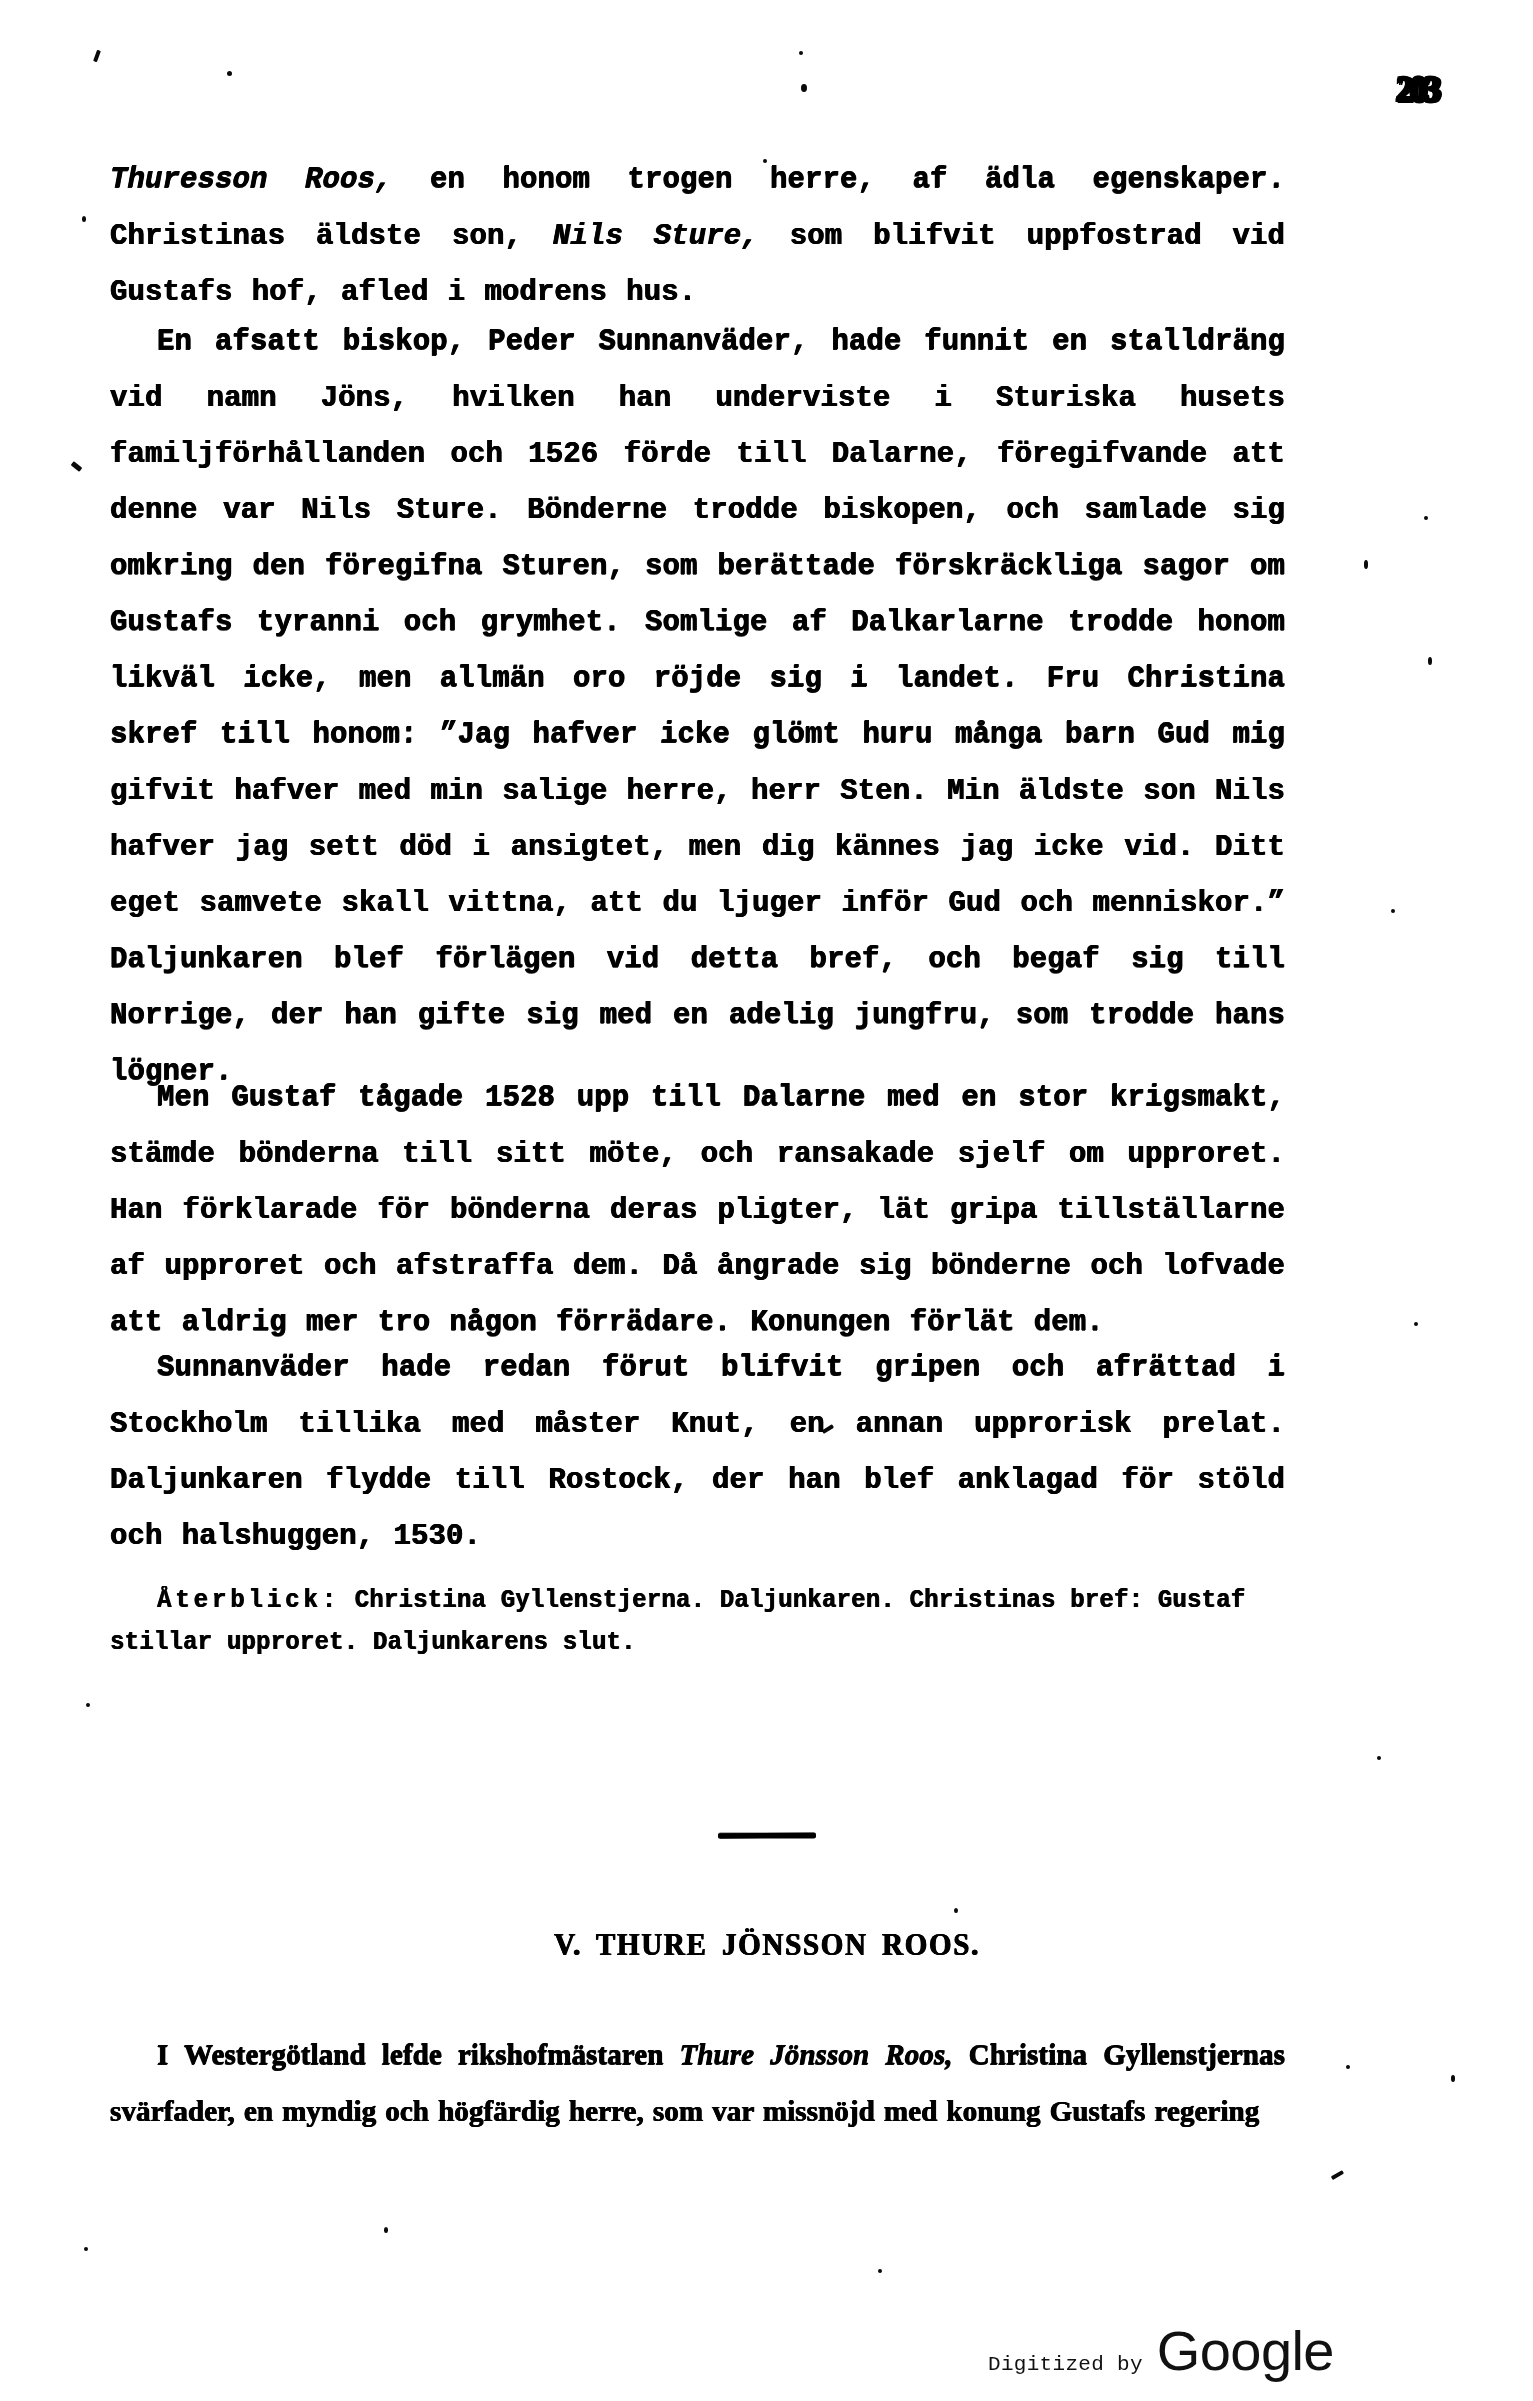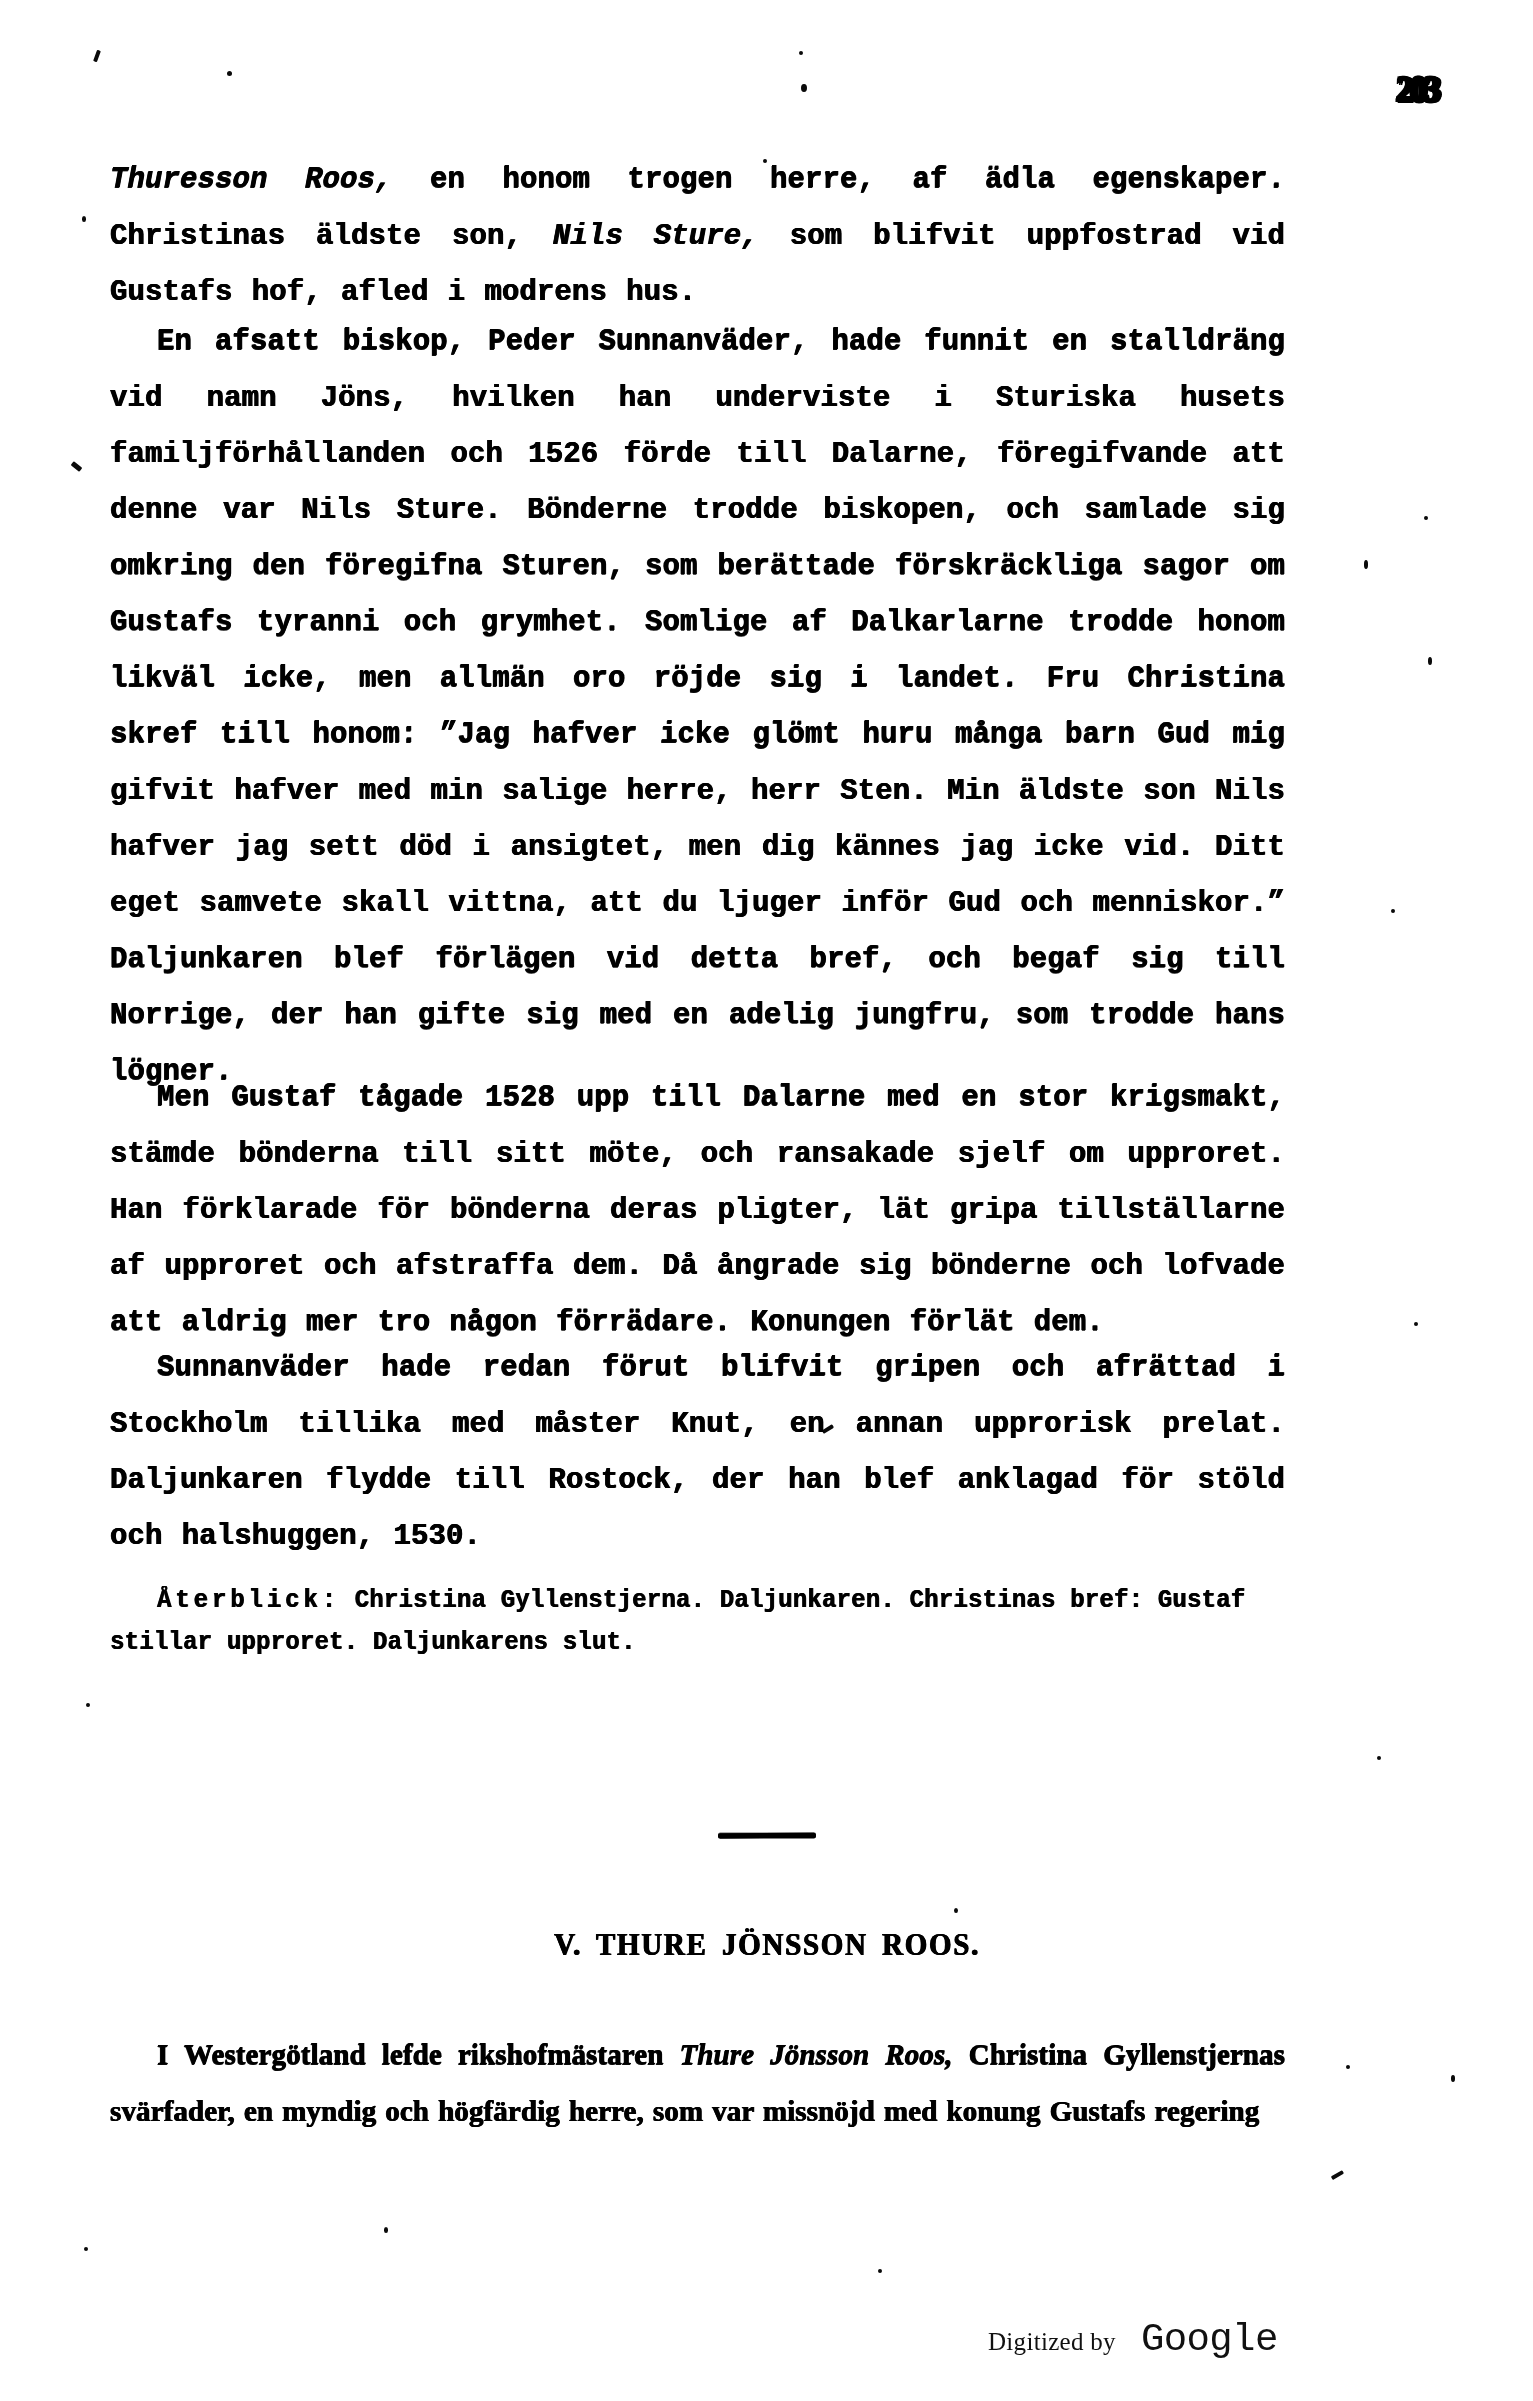--- a/index.html
+++ b/index.html
@@ -130,30 +130,30 @@
 
   
   .watermark {
     position: absolute;
     left: 988px;
     top: 2318px;
     white-space: nowrap;
     color: #111;
   }
   .watermark .dig {
-    font-family: Liberation Serif, serif;
-    font-size: 25px;
+    font-family: Liberation Mono, monospace;
+    font-size: 21px;
     vertical-align: baseline;
     letter-spacing: 0.3px;
   }
   .watermark .goog {
-    font-family: Liberation Mono, monospace;
-    font-size: 39px;
+    font-family: Liberation Sans, sans-serif;
+    font-size: 56px;
     letter-spacing: -0.6px;
-    margin-left: 25px;
+    margin-left: 14px;
     vertical-align: baseline;
   }
 
   
   .speck {
     position: absolute;
     background: #0a0a0a;
     border-radius: 50%;
     pointer-events: none;
   }

